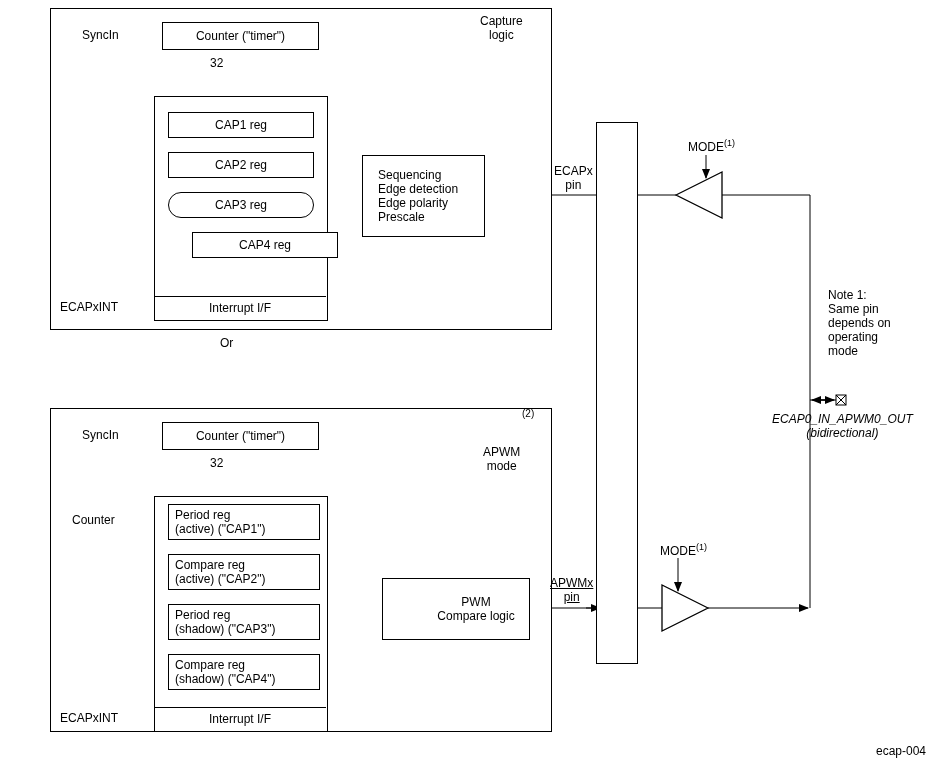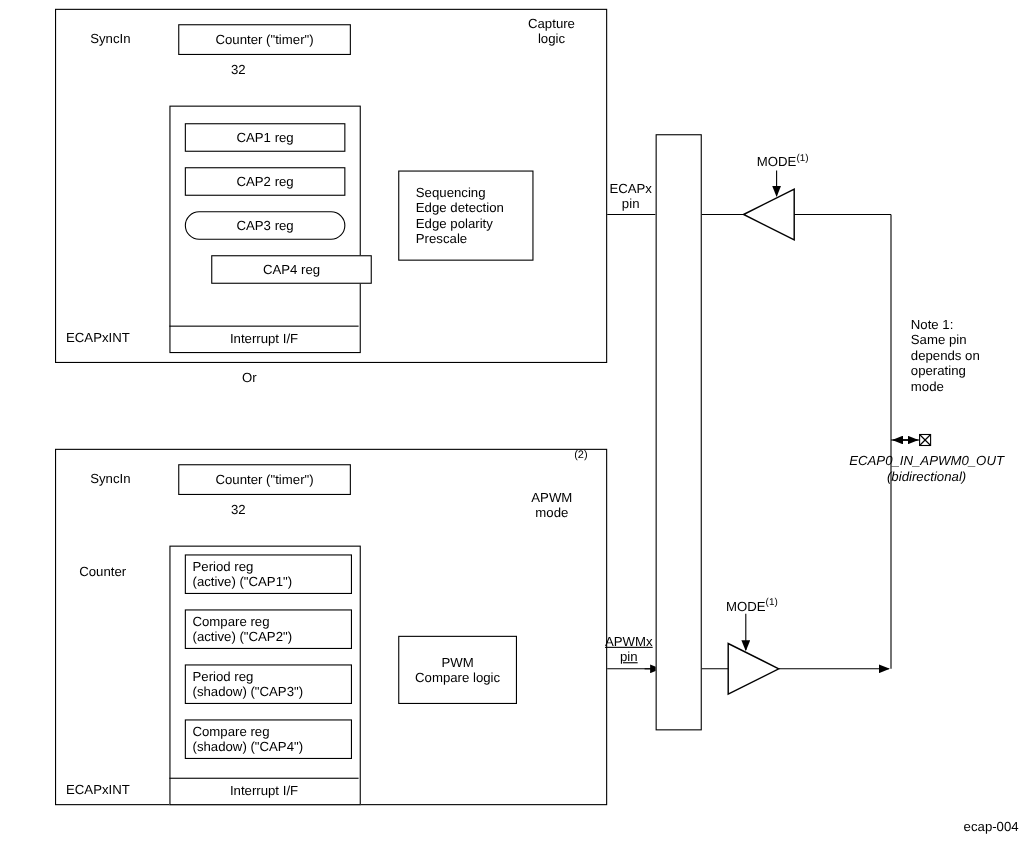--- a/index.html
+++ b/index.html
@@ -167,21 +167,21 @@
 <div class="box left-text" style="left:168px; top:654px; width:144px; height:34px; white-space:pre;">Compare reg
 (shadow) ("CAP4")</div>
 
 <div style="position:absolute; left:154px; top:707px; width:172px; border-top:1px solid #000;"></div>
 <div class="label center-text" style="left:154px; top:709px; width:172px; height:20px;">Interrupt I/F</div>
 
 <div class="label" style="left:72px; top:513px;">Counter</div>
 
 <div class="label" style="left:60px; top:711px;">ECAPxINT</div>
 
-<div class="box center-text" style="left:362px; top:578px; width:106px; height:60px; white-space:pre;">PWM
+<div class="box center-text" style="left:382px; top:578px; width:106px; height:60px; white-space:pre;padding-left:40px;">PWM
 Compare logic</div>
 
 <div class="box" style="left:596px; top:122px; width:40px; height:540px;"></div>
 
 <div class="label" style="left:554px; top:164px; white-space:pre; text-align:center;">ECAPx
 pin</div>
 
 <div class="label" style="left:550px; top:576px; white-space:pre; text-align:center;text-decoration:underline;">APWMx
 pin</div>
 

